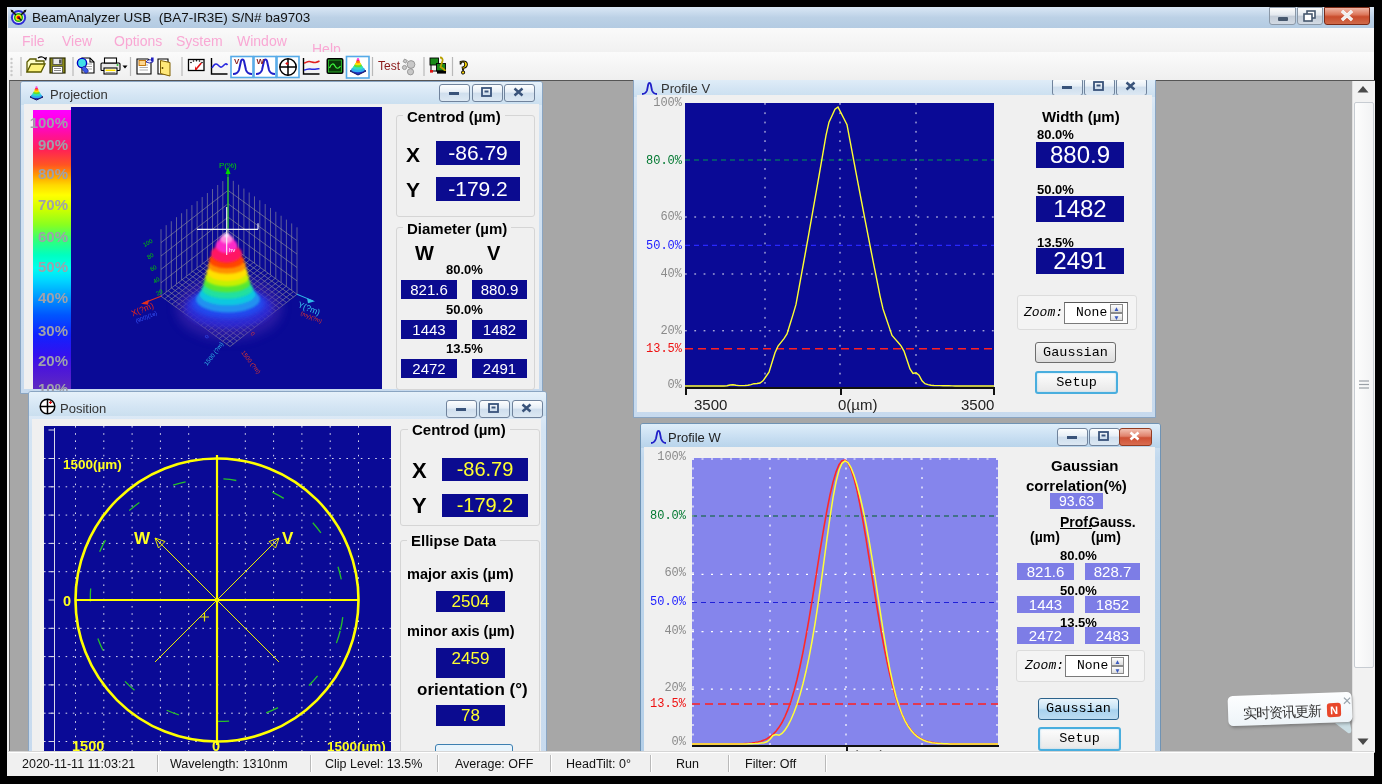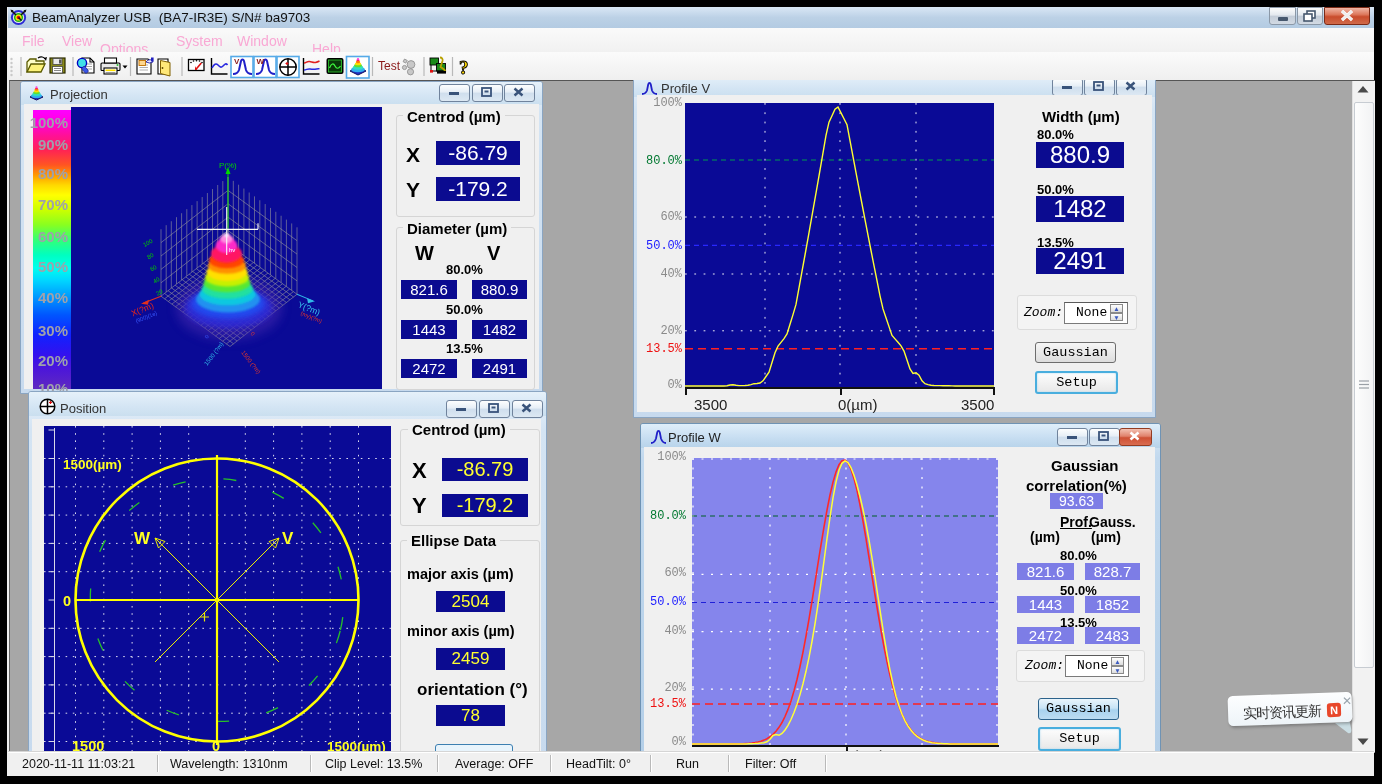--- a/index.html
+++ b/index.html
@@ -57,21 +57,21 @@
         <rect x="6" y="6" width="8" height="7" fill="#fff" stroke="#47586e" stroke-width="1.6"></rect>
       </svg></div>
 <div class="ab" style="left:1324px;top:7px;width:46px;height:18px;background:linear-gradient(#f0b5a4,#dd7a5e 40%,#c94c2c 55%,#d06a4a);border:1px solid #7c2a16;border-radius:0 0 3px 3px;box-sizing:border-box;">
 <svg width="44" height="16" viewBox="0 0 44 16">
         <path d="M17 3l10 9M27 3l-10 9" stroke="#fff" stroke-width="3.2"></path>
         <path d="M17 3l10 9M27 3l-10 9" stroke="#eee" stroke-width="2.2"></path>
       </svg></div>
 <div id="menubar" class="ab"></div>
 <span class="mi" style="left:22px;">File</span>
 <span class="mi" style="left:62px;">View</span>
-<span class="mi" style="left:100px;margin-top:8px;">Options</span>
+<span class="mi" style="left:114px;">Options</span>
 <span class="mi" style="left:176px;">System</span>
 <span class="mi" style="left:237px;">Window</span>
 <span class="mi" style="left:312px;margin-top:8px;">Help</span>
 <div id="toolbar" class="ab"></div>
 <svg class="ab" style="left:0;top:52px;z-index:41;" width="520" height="28" viewBox="0 0 520 28">
 <g transform="translate(0,-52)">
 <g stroke="#b9b9b9" stroke-width="1.2">
 <line x1="21" y1="57" x2="21" y2="76"></line>
           <line x1="73" y1="57" x2="73" y2="76"></line>
           <line x1="130.5" y1="57" x2="130.5" y2="76"></line>
@@ -418,21 +418,21 @@
 <span class="glab" style="left:408px;top:421px;z-index:23;">Centrod (µm)</span>
 <span class="blab" style="left:412px;top:458px;font-size:22px;z-index:23;">X</span>
 <div class="nbox" style="left:442px;top:458px;width:86px;height:23px;font-size:20px;line-height:23px;color:#ffff30;z-index:23;">-86.79</div>
 <span class="blab" style="left:412px;top:493px;font-size:22px;z-index:23;">Y</span>
 <div class="nbox" style="left:442px;top:494px;width:86px;height:23px;font-size:20px;line-height:23px;color:#ffff30;z-index:23;">-179.2</div>
 <div class="gbox" style="left:400px;top:540px;width:138px;height:212px;z-index:22;"></div>
 <span class="glab" style="left:407px;top:532px;z-index:23;">Ellipse Data</span>
 <span class="blab" style="left:407px;top:566px;font-size:14.5px;z-index:23;">major axis (µm)</span>
 <div class="nbox" style="left:436px;top:591px;width:69px;height:21px;font-size:17px;line-height:21px;color:#ffff30;z-index:23;">2504</div>
 <span class="blab" style="left:407px;top:623px;font-size:14.5px;z-index:23;">minor axis (µm)</span>
-<div class="nbox" style="left:436px;top:648px;width:69px;height:22px;font-size:17px;line-height:21px;color:#ffff30;z-index:23;">2459</div>
+<div class="nbox" style="left:436px;top:648px;width:69px;height:30px;font-size:17px;line-height:21px;color:#ffff30;z-index:23;">2459</div>
 <span class="blab" style="left:417px;top:680px;font-size:17px;z-index:23;">orientation (°)</span>
 <div class="nbox" style="left:436px;top:705px;width:69px;height:21px;font-size:17px;line-height:21px;color:#ffff30;z-index:23;">78</div>
 <div class="ab" style="left:435px;top:744px;width:76px;height:8px;background:#e8f4fc;border:1px solid #3c7fb1;border-radius:3px 3px 0 0;z-index:23;"></div>
 <div class="cwin" style="left:633px;top:74px;width:521px;height:342px;z-index:15;background:linear-gradient(#e9f2fb,#d4e4f3 10%,#c7daee);">
 <div class="tbg" style="background:linear-gradient(#e6f1fa,#d4e5f4 60%,#cadfef);height:22px;bottom:auto;"></div>
     </div>
 <svg class="ab" style="left:641px;top:80px;z-index:16;" width="16" height="15" viewBox="0 0 16 15">
 <path d="M1 14c2.5 0 4-1 5-3.5l1.2-6c0.5-2 2.1-2 2.6 0l1.2 6c1 2.5 2.5 3.5 5 3.5" fill="none" stroke="#2020c8" stroke-width="1.8"></path>
     </svg>
 <span class="ctext" style="left:661px;top:81px;z-index:16;">Profile V</span>

